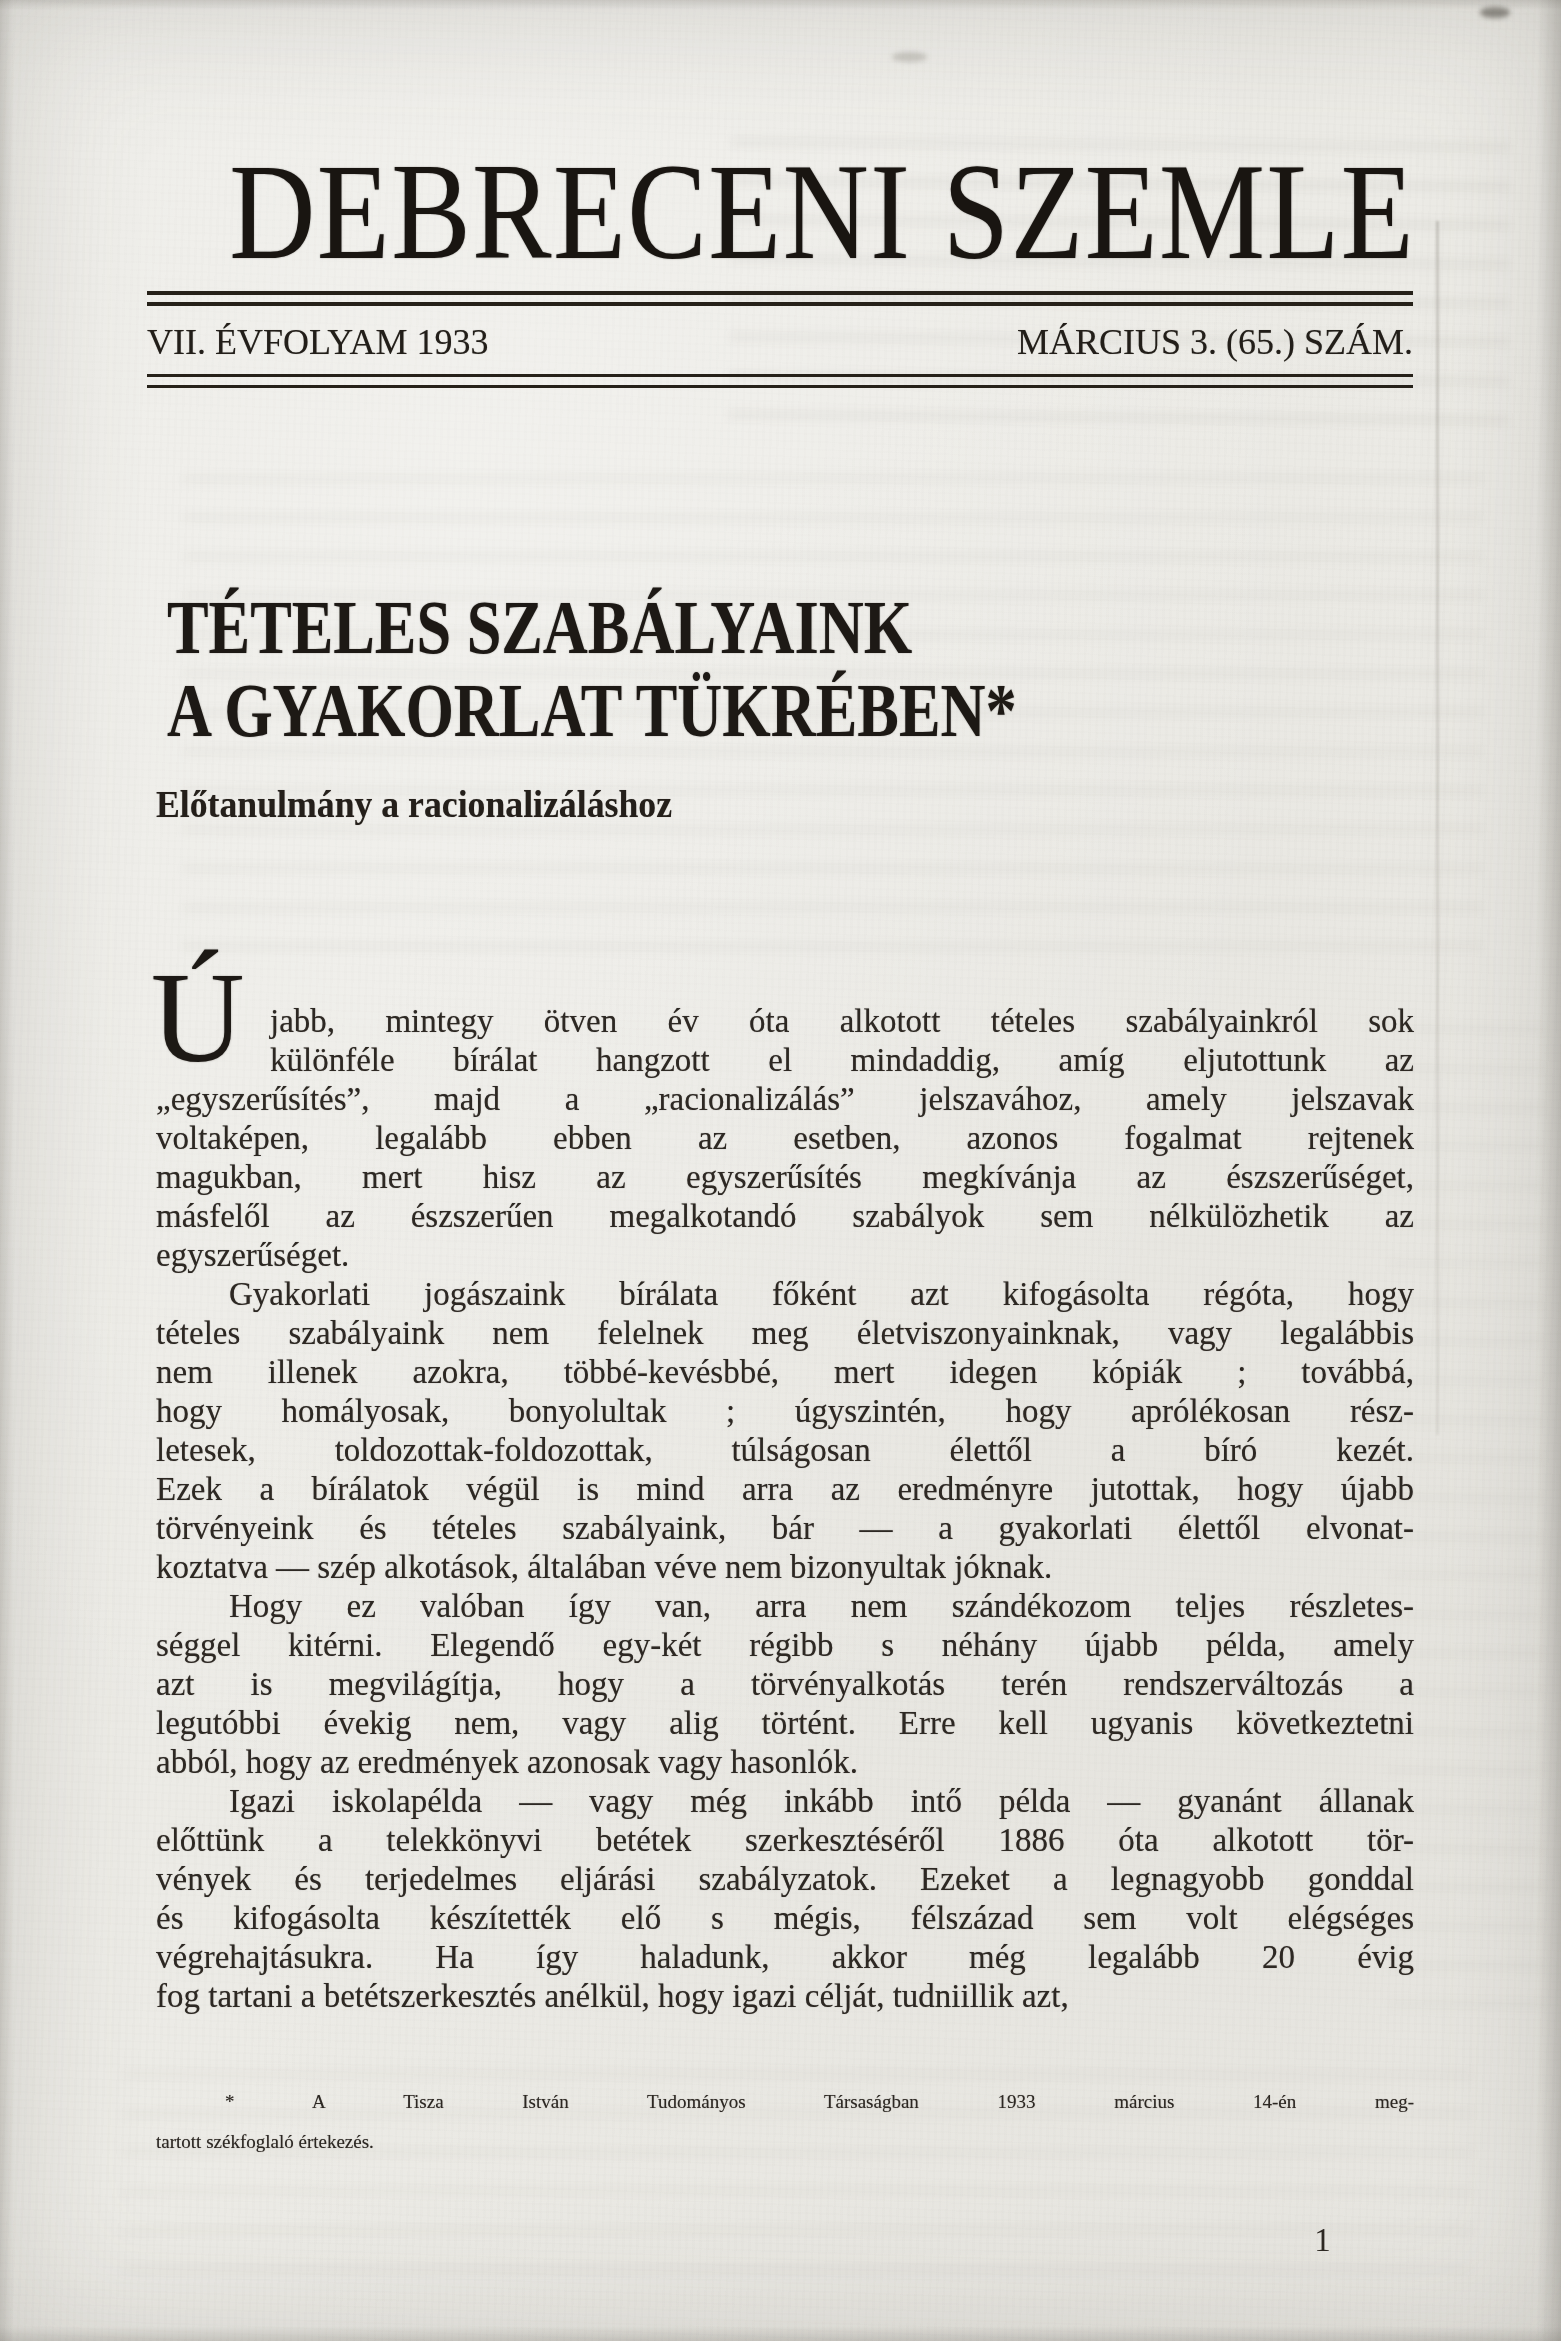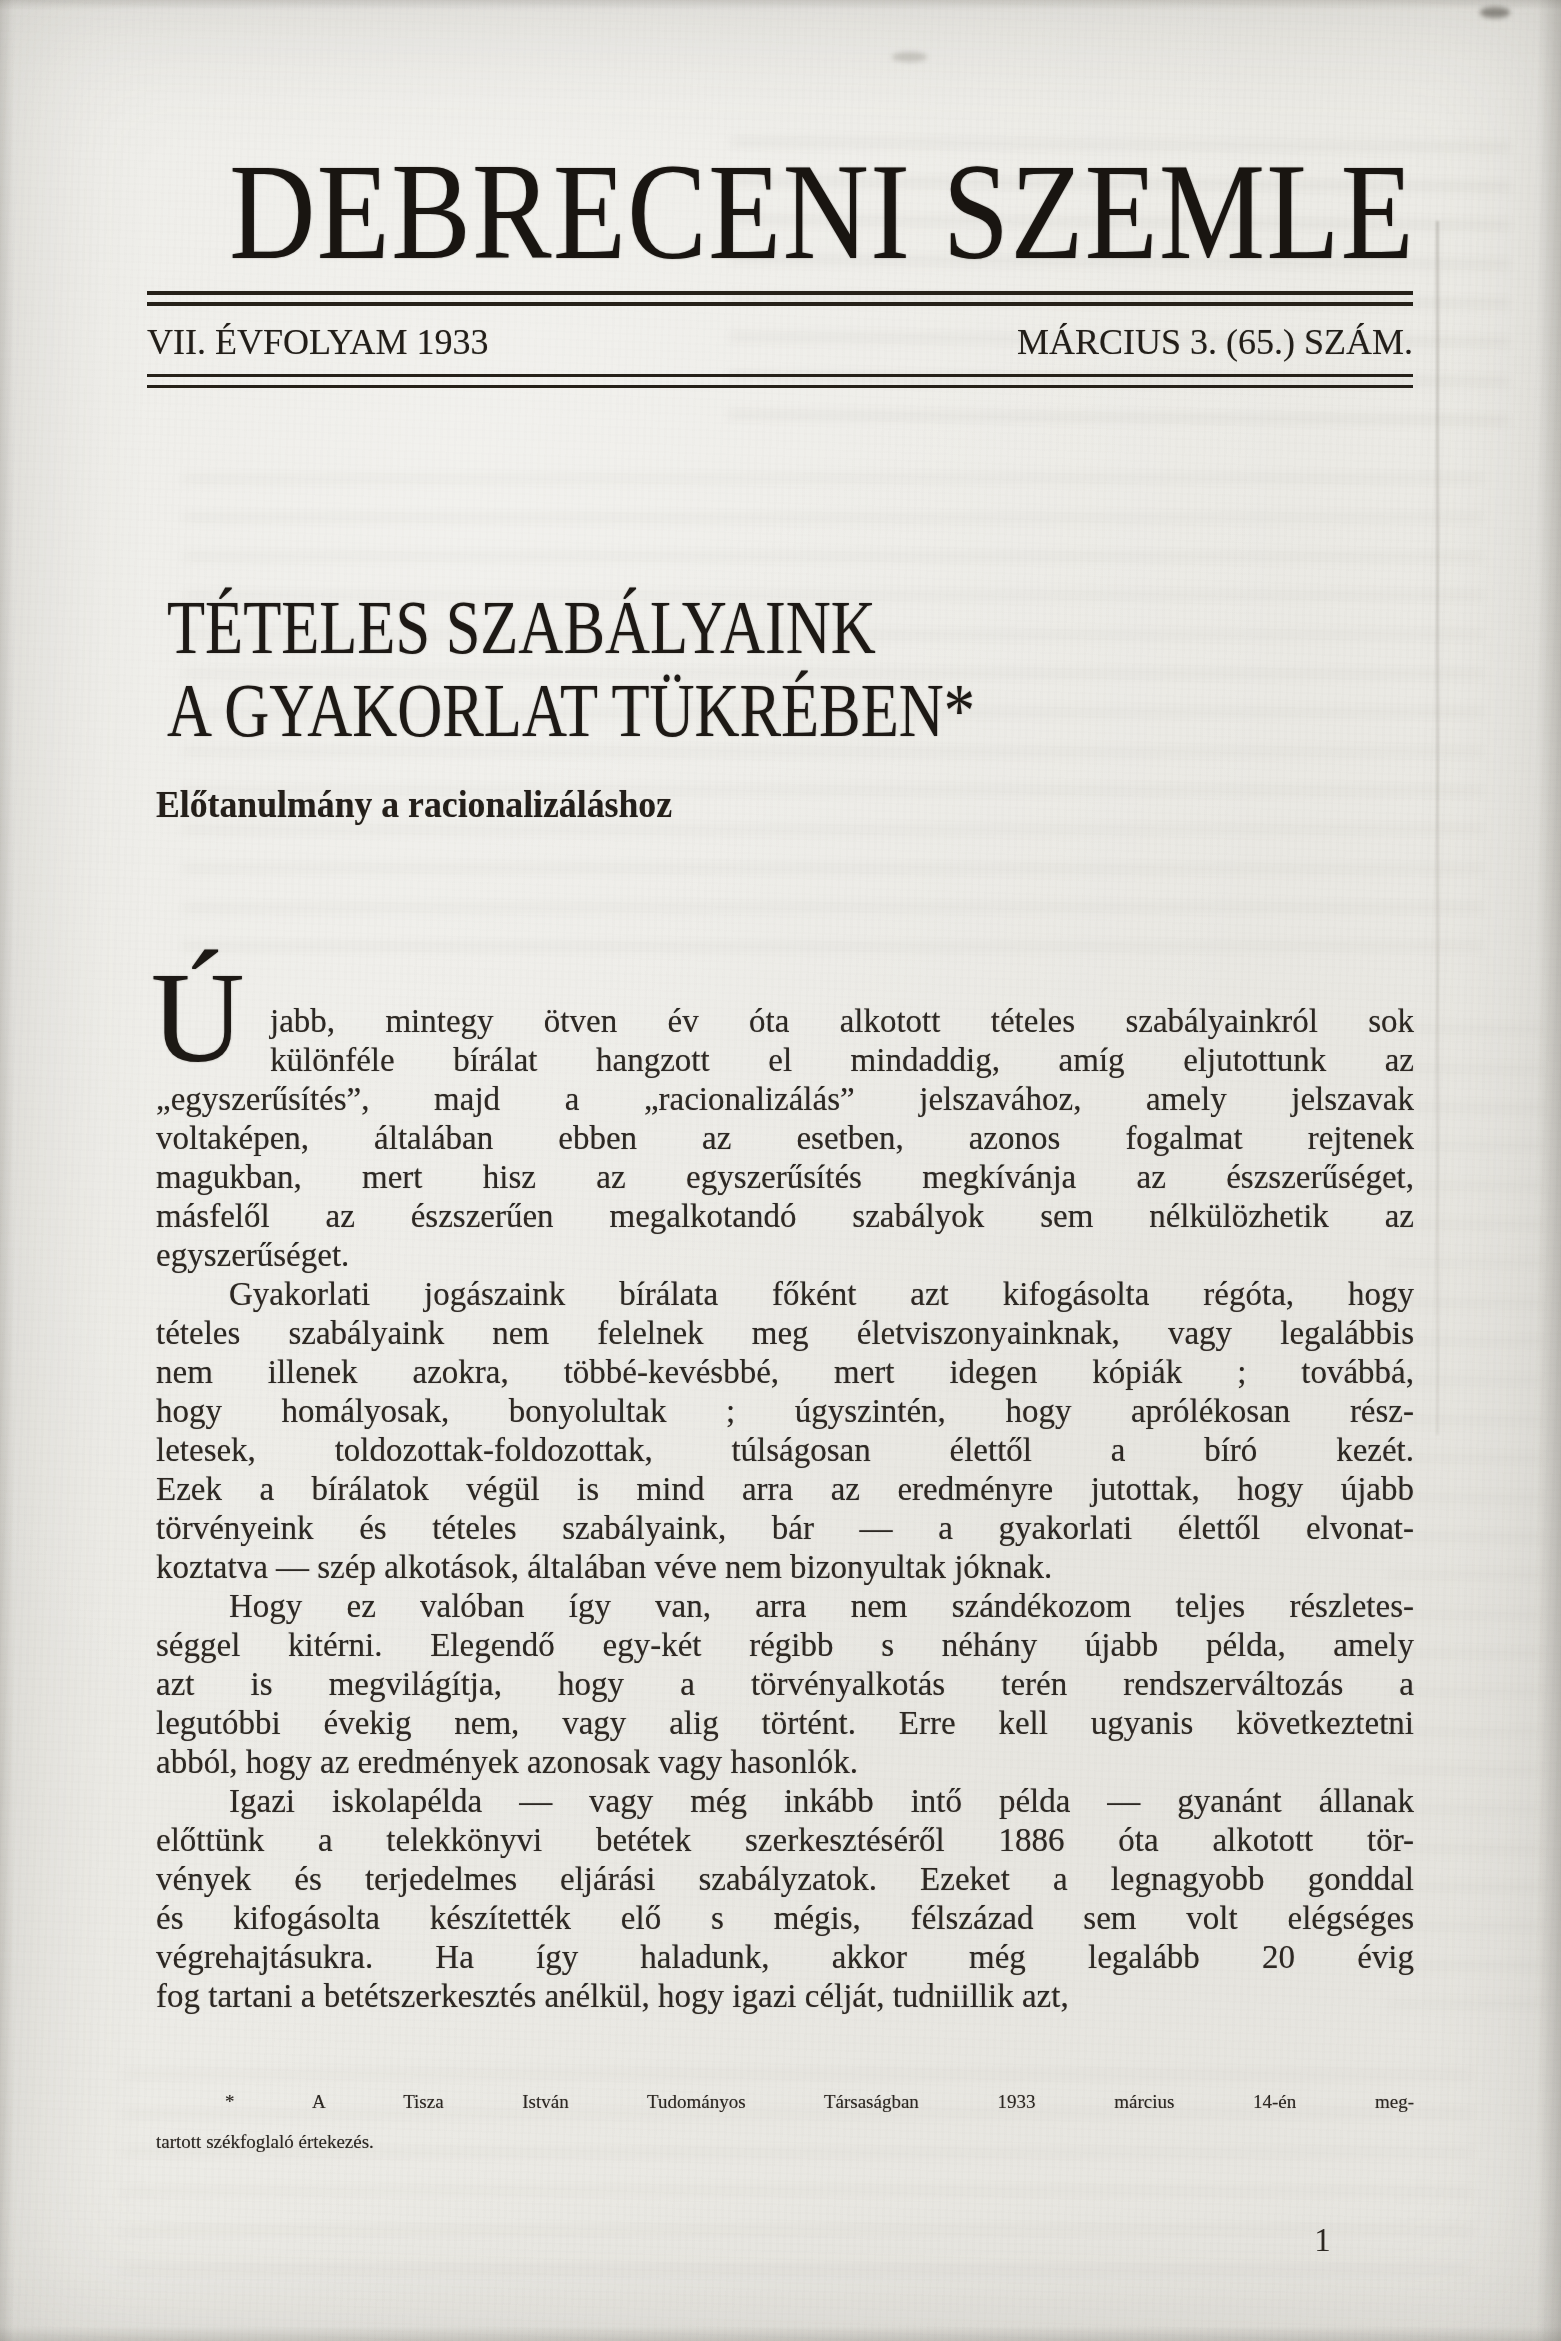--- a/index.html
+++ b/index.html
@@ -47,21 +47,21 @@
   .issue-row {
     position: absolute; top: 317px; left: 147px; width: 1266px;
     display: flex; justify-content: space-between;
     font-size: 36px; line-height: 50px; color: #221e19;
     text-shadow: 0 0 0.9px rgba(34,30,25,.4);
   }
 
   
   .article-title {
     position: absolute; top: 586px; left: 167px; margin: 0;
-    font-size: 76px; font-weight: 400; line-height: 83px; color: #1d1915;
+    font-size: 76px; font-weight: 700; line-height: 83px; color: #1d1915;
     text-shadow: 0 0 1.7px rgba(29,25,21,.4);
   }
   .article-title .t-line { transform: scaleX(.82); transform-origin: 0 50%; white-space: nowrap; }
   .article-subtitle {
     position: absolute; top: 782px; left: 156px; margin: 0;
     font-size: 38px; font-weight: 700; line-height: 45px; color: #241f1a;
     transform: scaleX(.94); transform-origin: 0 50%; white-space: nowrap;
     text-shadow: 0 0 0.9px rgba(36,31,26,.4);
   }
 
@@ -138,21 +138,21 @@
   </h2>
 
   <h3 class="article-subtitle">Előtanulmány a racionalizáláshoz</h3>
 
   <div class="article-body" id="article-body">
       <div class="para">
         <span class="dropcap">Ú</span>
         <div class="line cap-indent">jabb, mintegy ötven év óta alkotott tételes szabályainkról sok</div>
         <div class="line cap-indent">különféle bírálat hangzott el mindaddig, amíg eljutottunk az</div>
         <div class="line">„egyszerűsítés”, majd a „racionalizálás” jelszavához, amely jelszavak</div>
-        <div class="line">voltaképen, általában ebben az esetben, azonos fogalmat rejtenek</div>
+        <div class="line">voltaképen, legalább ebben az esetben, azonos fogalmat rejtenek</div>
         <div class="line">magukban, mert hisz az egyszerűsítés megkívánja az észszerűséget,</div>
         <div class="line">másfelől az észszerűen megalkotandó szabályok sem nélkülözhetik az</div>
         <div class="line last">egyszerűséget.</div>
       </div>
       <div class="para">
         <div class="line first-indent">Gyakorlati jogászaink bírálata főként azt kifogásolta régóta, hogy</div>
         <div class="line">tételes szabályaink nem felelnek meg életviszonyainknak, vagy legalábbis</div>
         <div class="line">nem illenek azokra, többé-kevésbbé, mert idegen kópiák ; továbbá,</div>
         <div class="line">hogy homályosak, bonyolultak ; úgyszintén, hogy aprólékosan rész-</div>
         <div class="line">letesek, toldozottak-foldozottak, túlságosan élettől a bíró kezét.</div>

